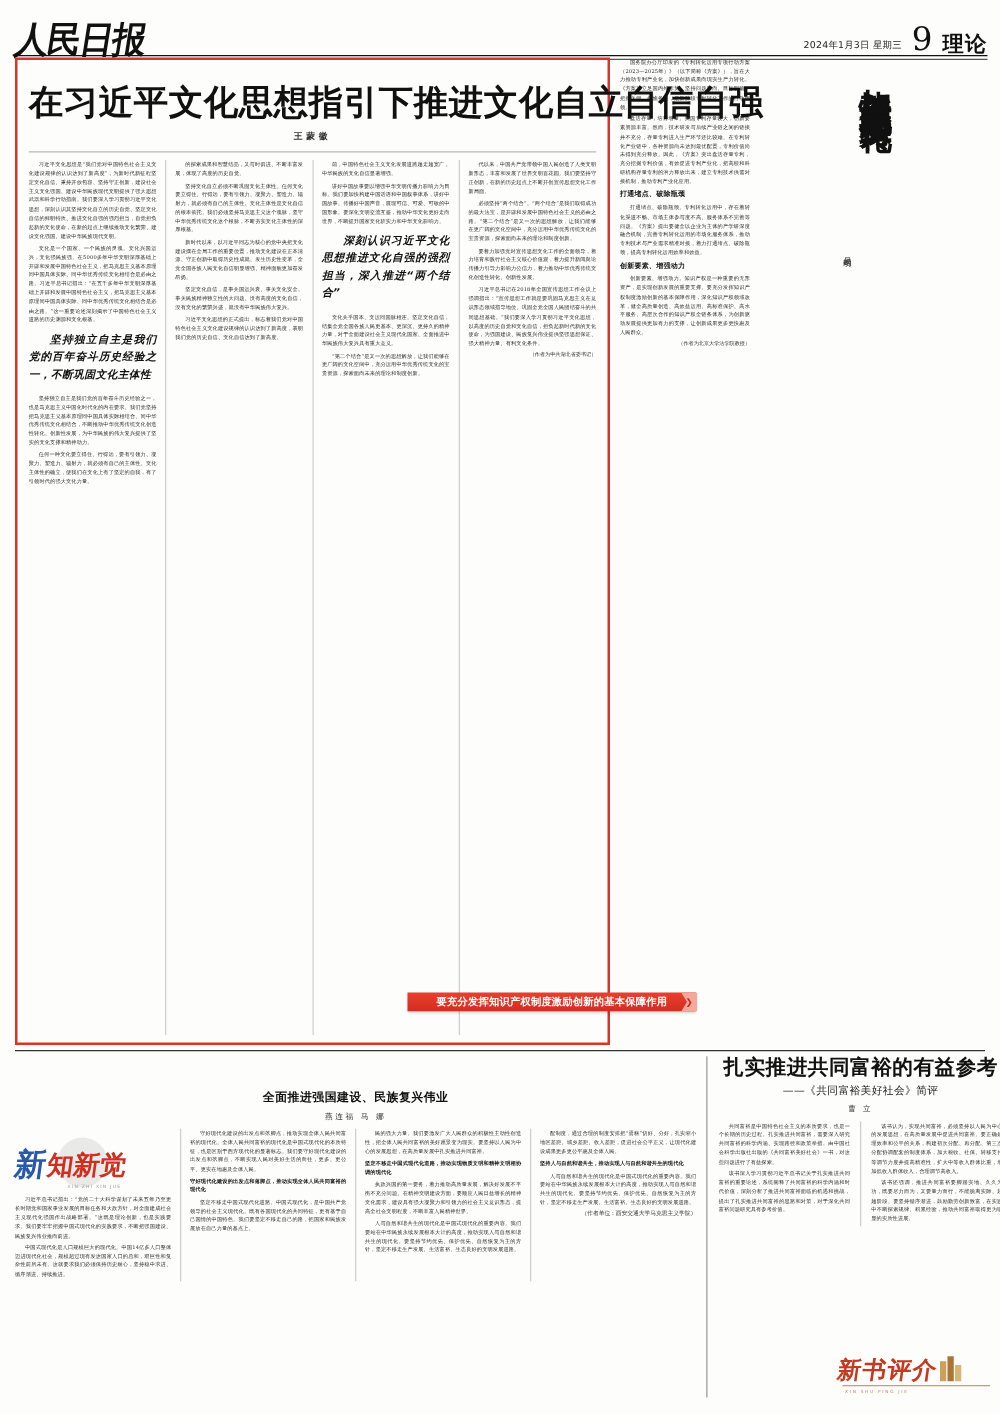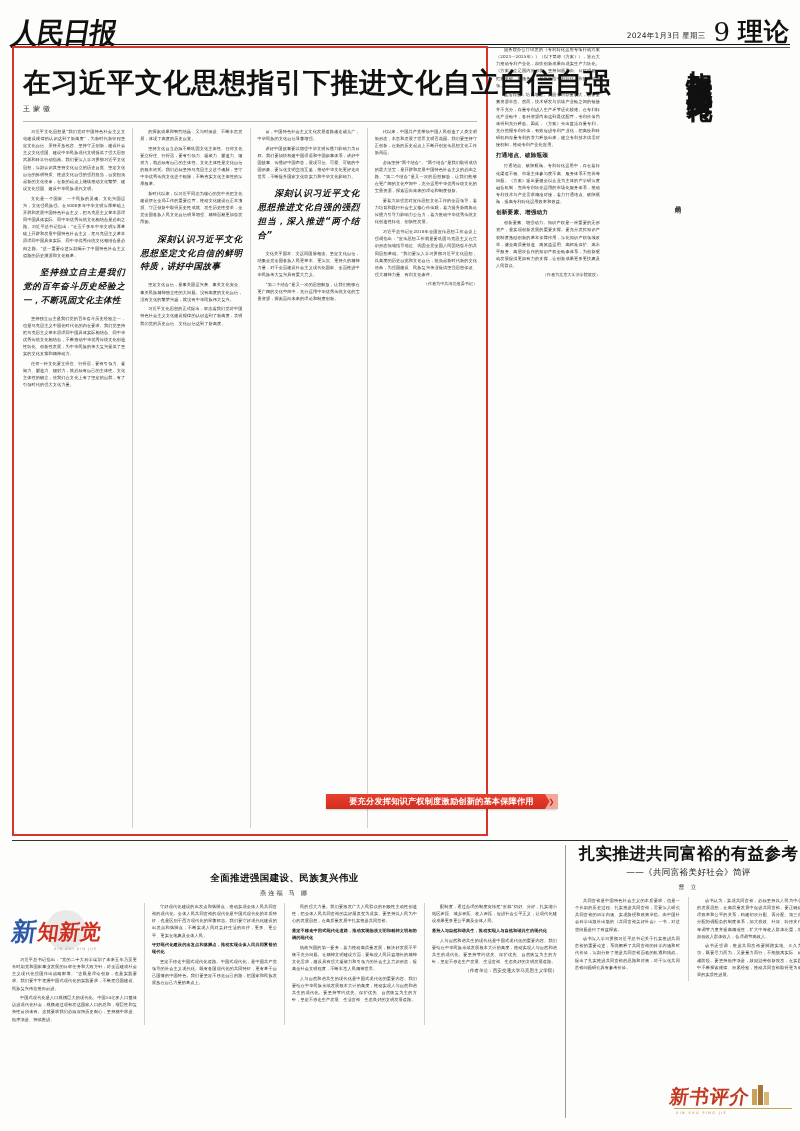--- a/index.html
+++ b/index.html
@@ -20,41 +20,41 @@
     font-family:"DejaVu Serif","Liberation Serif",serif;
     font-size:27px;font-weight:700;color:#111;
     letter-spacing:-1px;
     transform:skewX(-9deg) scaleY(1.08);
     line-height:1;
     white-space:nowrap;
   }
   .masthead-right{display:flex;align-items:flex-end;gap:8px;padding-bottom:2px;}
   .issue-date{font-size:7.5px;color:#222;letter-spacing:.2px;padding-bottom:3px;white-space:nowrap;}
   .page-num{font-family:"DejaVu Serif","Liberation Serif",serif;font-size:26px;font-weight:400;line-height:.9;color:#111;}
-  .section-name{font-family:"DejaVu Serif","Liberation Serif",serif;font-size:25px;font-weight:700;line-height:.95;color:#111;letter-spacing:1px;text-align:center;}
+  .section-name{font-family:"DejaVu Serif","Liberation Serif",serif;font-size:17px;font-weight:700;line-height:.95;color:#111;letter-spacing:1px;text-align:center;}
   .mast-rule{position:absolute;left:12px;right:10px;bottom:1px;height:0;border-bottom:1.3px solid #111;}
   .mast-rule2{position:absolute;left:12px;right:10px;bottom:-2px;height:0;border-bottom:.5px solid #555;}
 
   
   .top-area{display:flex;padding:0 10px 0 12px;box-sizing:border-box;height:790px;}
   .redbox{
     border:2.4px solid #d7352a;
     width:476px;box-sizing:border-box;
     padding:8px 9px 6px 9px;
     position:relative;
     display:flex;flex-direction:column;
   }
   .headline-main{
     font-family:"DejaVu Sans","Liberation Sans",sans-serif;
     font-weight:700;font-size:27.5px;line-height:1.12;
     text-align:center;color:#111;letter-spacing:.5px;
     padding:11px 0 6px 0;
     white-space:nowrap;
   }
-  .byline-center{font-size:7px;color:#333;letter-spacing:3px;padding-bottom:5px;}
+  .byline-center{font-size:7px;text-align:center;color:#333;letter-spacing:3px;padding-bottom:5px;font-weight:bold;}
   .hr-thin{border-bottom:.6px solid #b9b9b9;margin:2px 0 6px 0;}
 
   .cols4{display:flex;gap:7px;flex:1;}
   .col{width:131px;box-sizing:border-box;position:relative;}
   .colrule{width:0;border-left:.5px solid #cfcfcf;}
 
   
   .txt{
     font-family:"DejaVu Serif","Liberation Serif",serif;
     font-size:4.15px;line-height:1.72;text-align:justify;
@@ -192,21 +192,20 @@
           <div class="subhead-box">坚持独立自主是我们党的百年奋斗历史经验之一，不断巩固文化主体性</div>
           <p class="txt">坚持独立自主是我们党的百年奋斗历史经验之一，也是马克思主义中国化时代化的内在要求。我们党坚持把马克思主义基本原理同中国具体实际相结合、同中华优秀传统文化相结合，不断推动中华优秀传统文化创造性转化、创新性发展，为中华民族的伟大复兴提供了坚实的文化支撑和精神动力。</p>
           <p class="txt">任何一种文化要立得住、行得远，要有引领力、凝聚力、塑造力、辐射力，就必须有自己的主体性。文化主体性的确立，使我们在文化上有了坚定的自我，有了引领时代的强大文化力量。</p>
         </div>
         <div class="colrule"></div>
 
         <div class="col">
           <p class="txt">的探索成果和智慧结晶，又与时俱进、不断丰富发展，体现了高度的历史自觉。</p>
           <p class="txt">坚持文化自立必须不断巩固文化主体性。任何文化要立得住、行得远，要有引领力、凝聚力、塑造力、辐射力，就必须有自己的主体性。文化主体性是文化自信的根本依托。我们必须坚持马克思主义这个魂脉，坚守中华优秀传统文化这个根脉，不断夯实文化主体性的深厚根基。</p>
           <p class="txt">新时代以来，以习近平同志为核心的党中央把文化建设摆在全局工作的重要位置，推动文化建设在正本清源、守正创新中取得历史性成就、发生历史性变革，全党全国各族人民文化自信明显增强、精神面貌更加奋发昂扬。</p>
-          <div class="subhead-box">深刻认识习近平文化思想坚定文化自信的鲜明特质，讲好中国故事</div>
           <p class="txt">坚定文化自信，是事关国运兴衰、事关文化安全、事关民族精神独立性的大问题。没有高度的文化自信，没有文化的繁荣兴盛，就没有中华民族伟大复兴。</p>
           <p class="txt">习近平文化思想的正式提出，标志着我们党对中国特色社会主义文化建设规律的认识达到了新高度，表明我们党的历史自信、文化自信达到了新高度。</p>
         </div>
         <div class="colrule"></div>
 
         <div class="col">
           <p class="txt">前，中国特色社会主义文化发展道路越走越宽广，中华民族的文化自信显著增强。</p>
           <p class="txt">讲好中国故事要以增强中华文明传播力影响力为目标。我们要加快构建中国话语和中国叙事体系，讲好中国故事、传播好中国声音，展现可信、可爱、可敬的中国形象。要深化文明交流互鉴，推动中华文化更好走向世界，不断提升国家文化软实力和中华文化影响力。</p>
           <div class="subhead-box">深刻认识习近平文化思想推进文化自强的强烈担当，深入推进“两个结合”</div>
           <p class="txt">文化关乎国本、文运同国脉相连。坚定文化自信，结集全党全国各族人民更基本、更深沉、更持久的精神力量，对于全面建设社会主义现代化国家、全面推进中华民族伟大复兴具有重大意义。</p>

